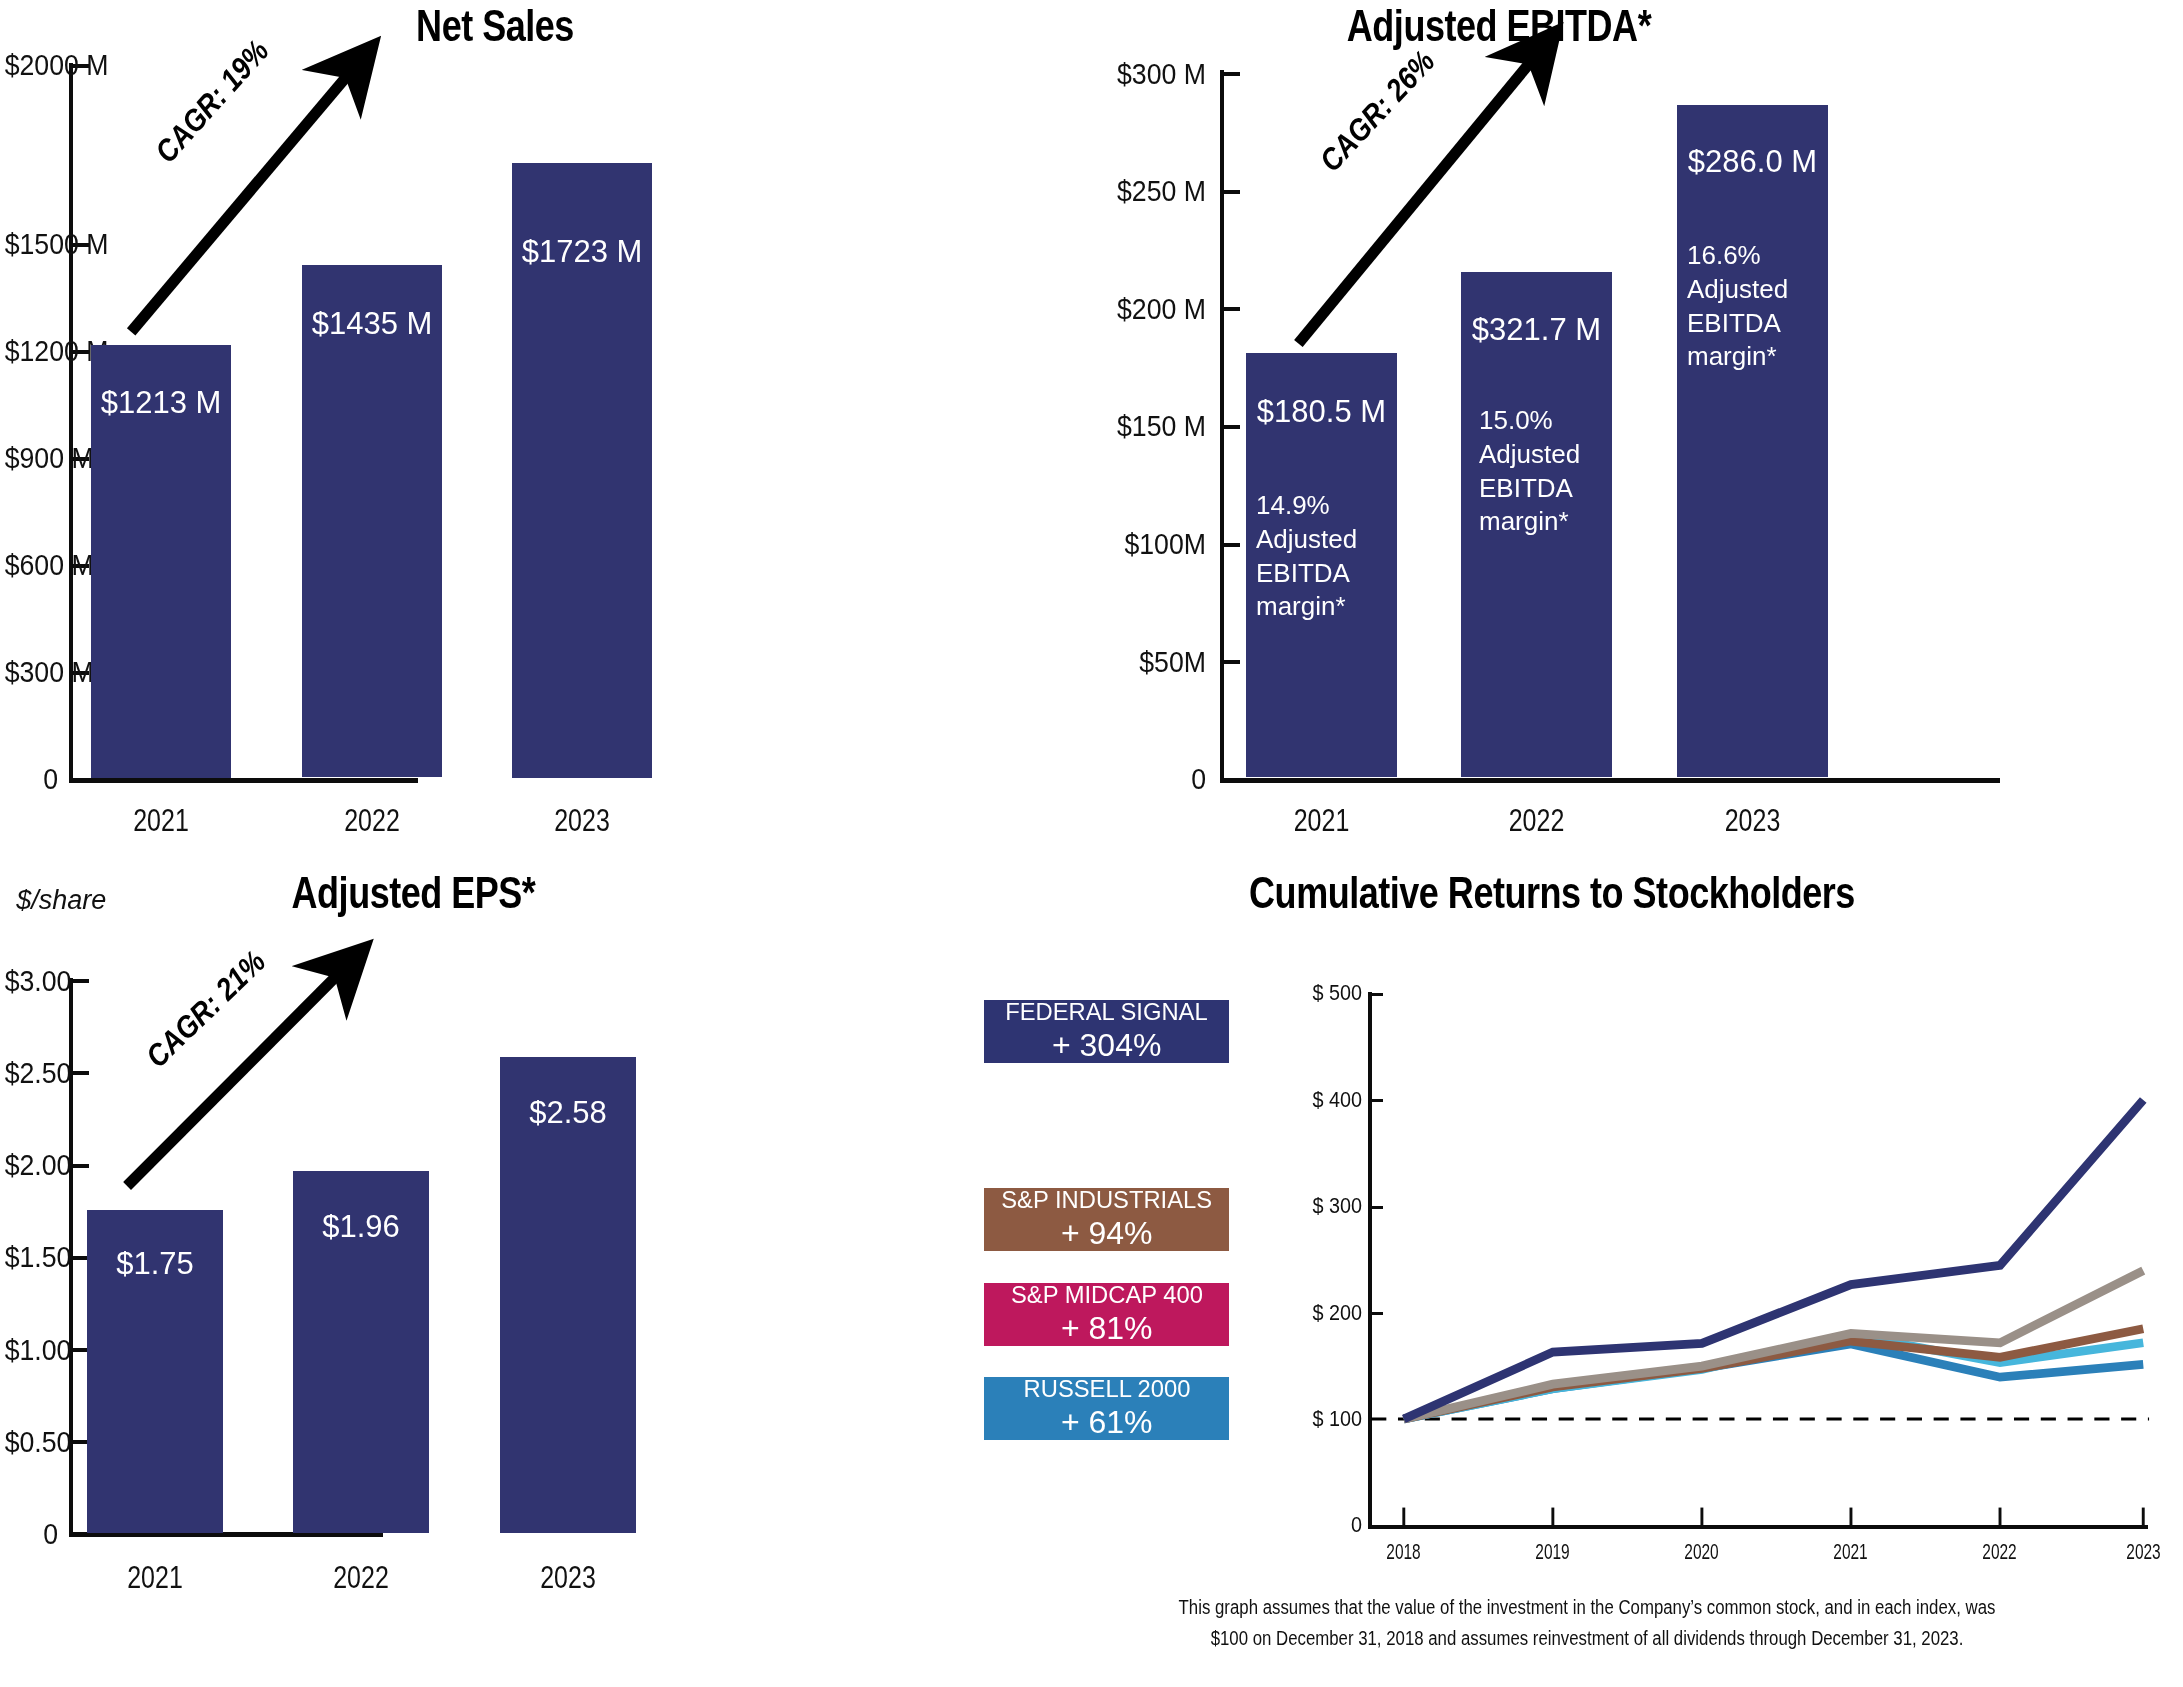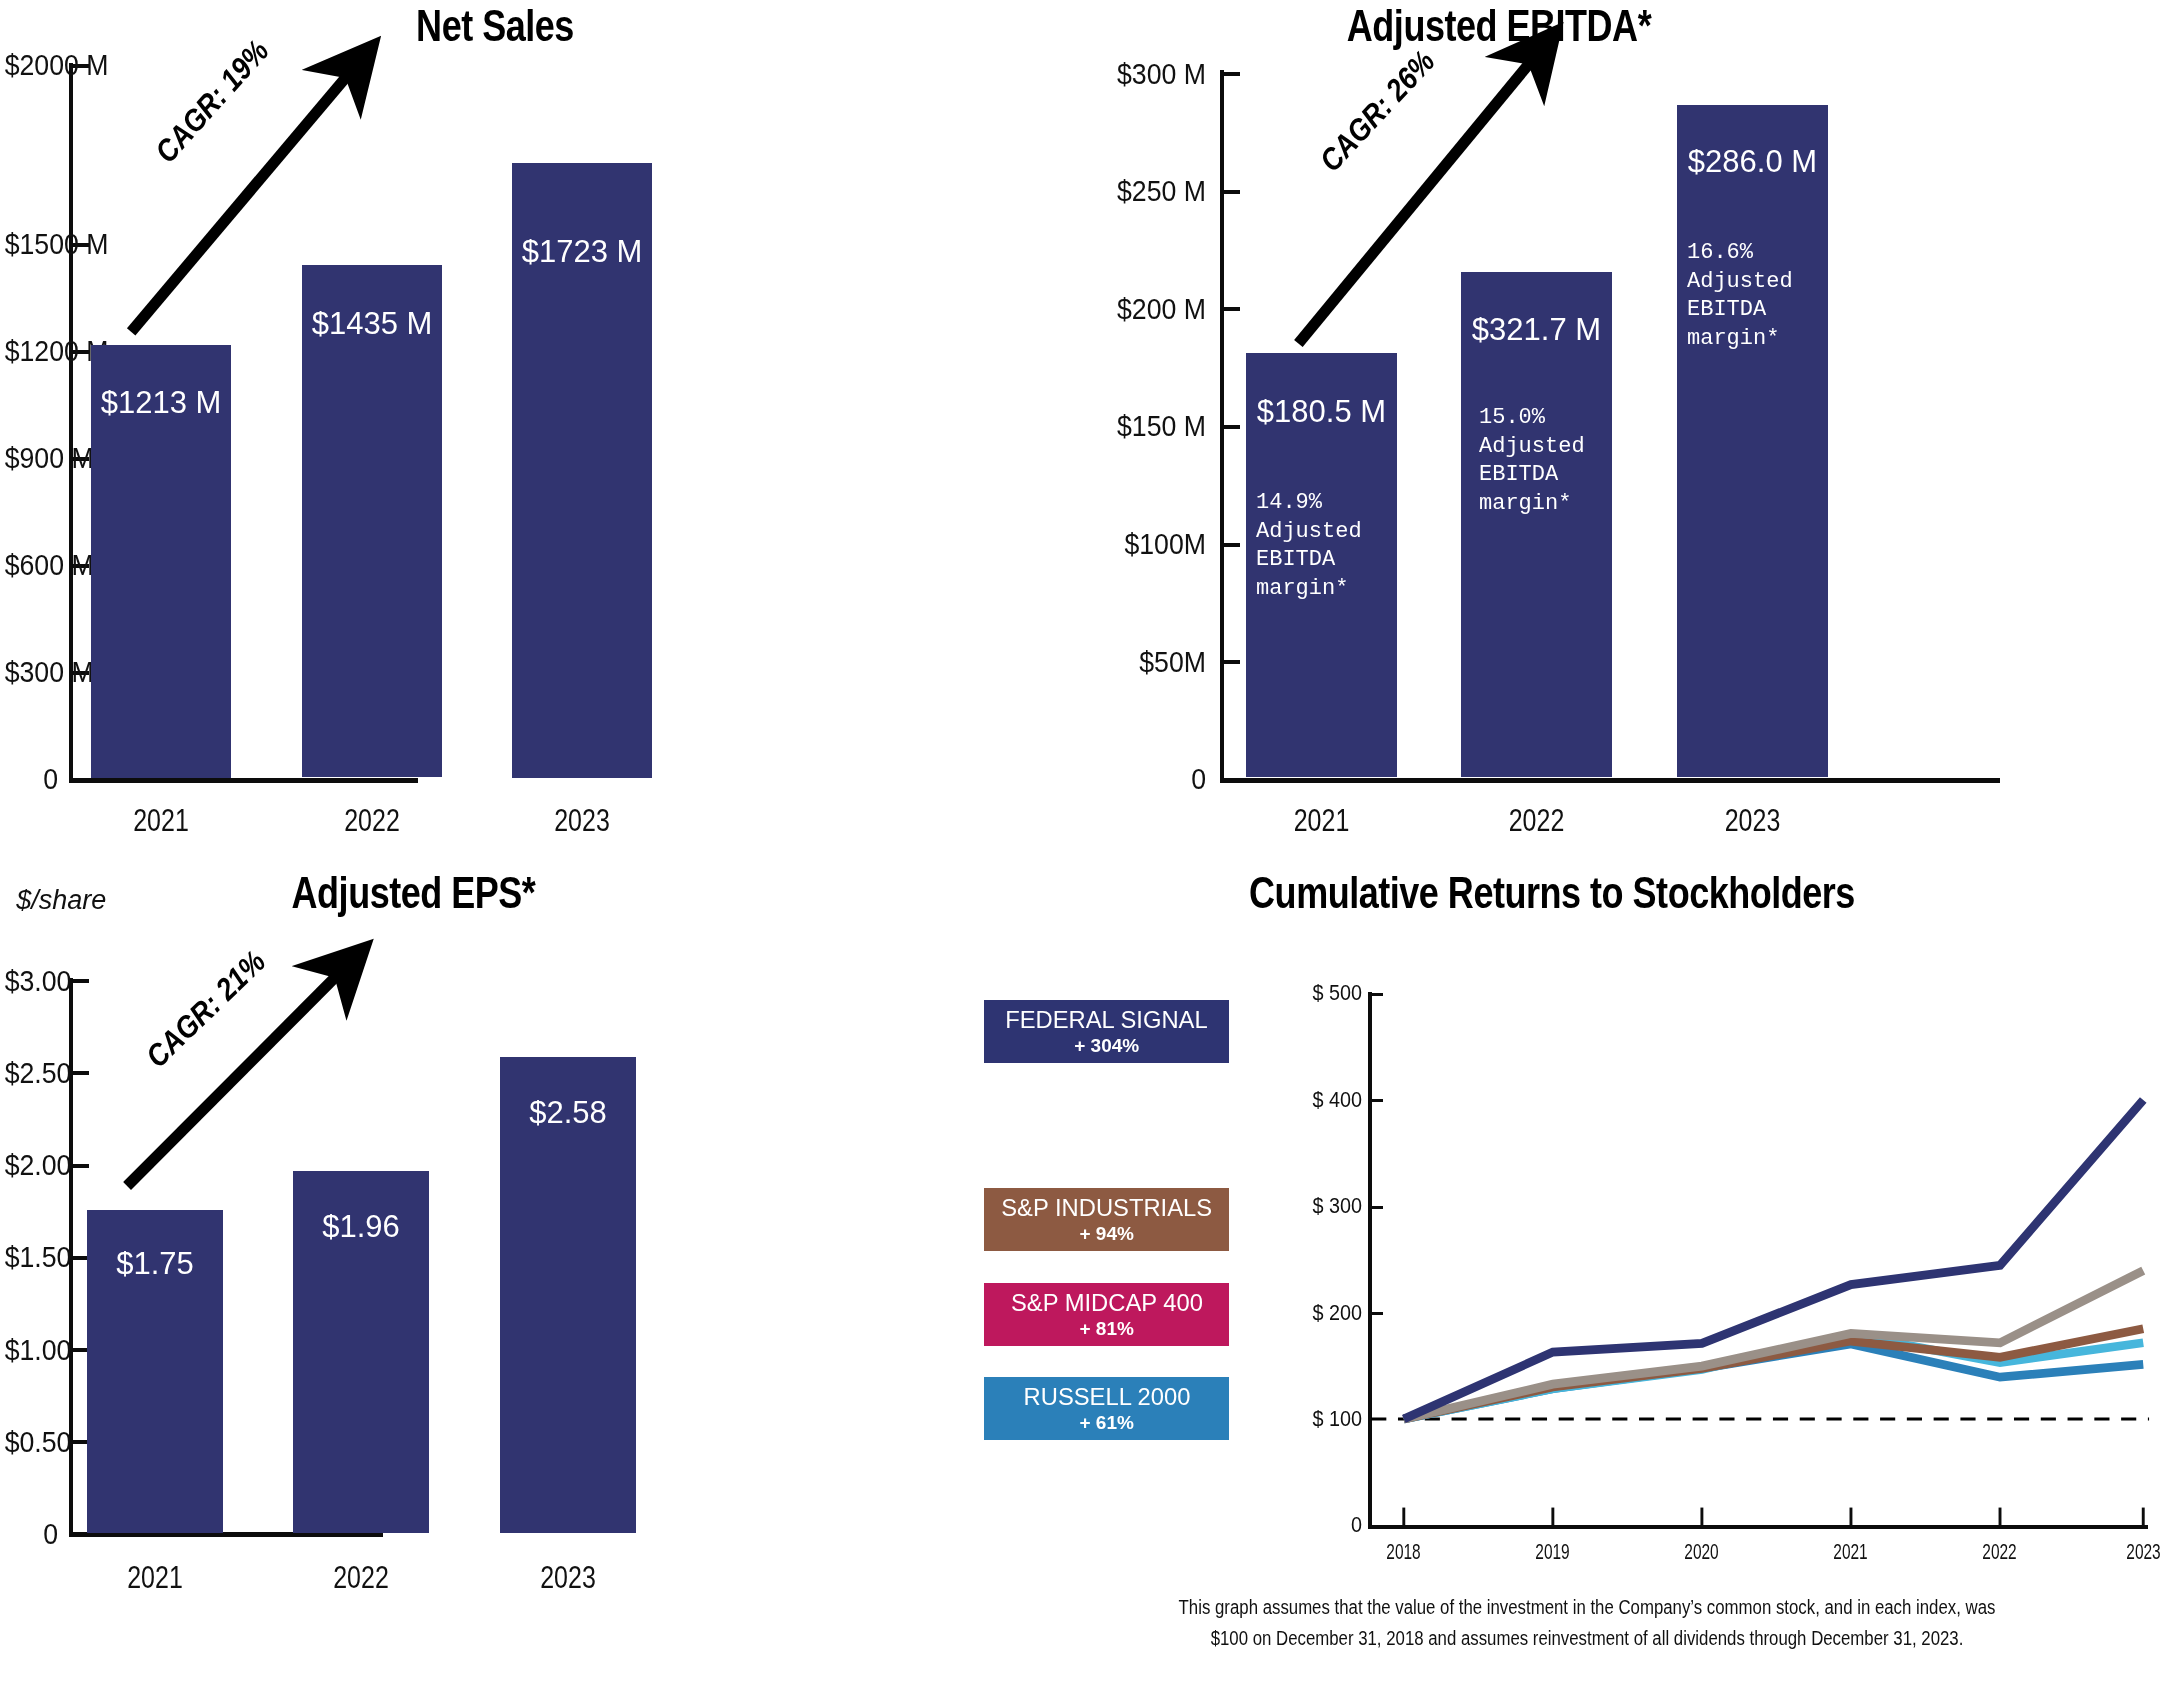--- a/index.html
+++ b/index.html
@@ -71,23 +71,22 @@
   .bar-label {
     position: absolute;
     color: #ffffff;
     font-size: 31px;
     white-space: nowrap;
     line-height: 1.05;
   }
   .bar-sub {
     position: absolute;
     color: #ffffff;
-    font-size: 22px;
+    font-size: 26px;
     line-height: 1.30;
-    font-family: Liberation Mono, monospace;
   }
   .axis-note {
     position: absolute;
     font-style: italic;
     font-size: 27px;
     color: #111;
     white-space: nowrap;
   }
   .cagr-text {
     position: absolute;
@@ -104,21 +103,21 @@
     position: absolute;
     color: #ffffff;
     text-align: center;
     display: flex;
     flex-direction: column;
     align-items: center;
     justify-content: center;
     line-height: 1.18;
   }
   .legend-name { font-size: 24.5px; white-space: nowrap; transform: scaleX(0.97); }
-  .legend-pct  { font-size: 19px; white-space: nowrap; font-weight: bold; }
+  .legend-pct  { font-size: 32px; white-space: nowrap; }
 
   
   .line-y-label {
     position: absolute;
     font-size: 21.5px;
     color: #111;
     text-align: right;
     white-space: nowrap;
     transform: scaleX(0.92);
     transform-origin: right center;

